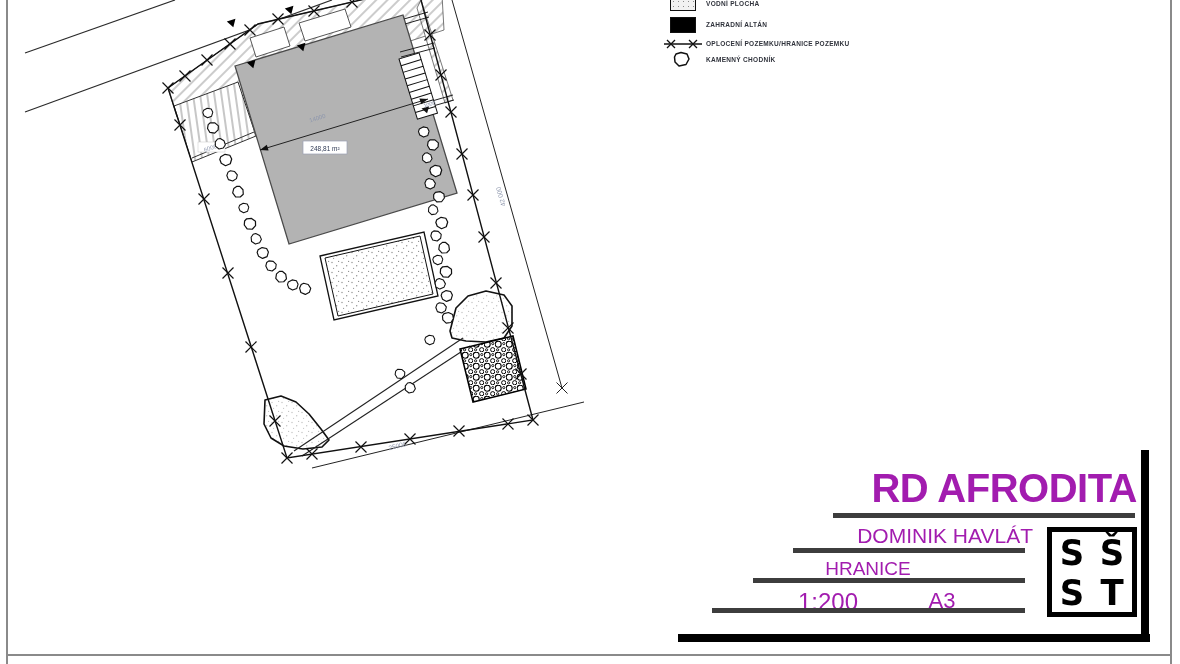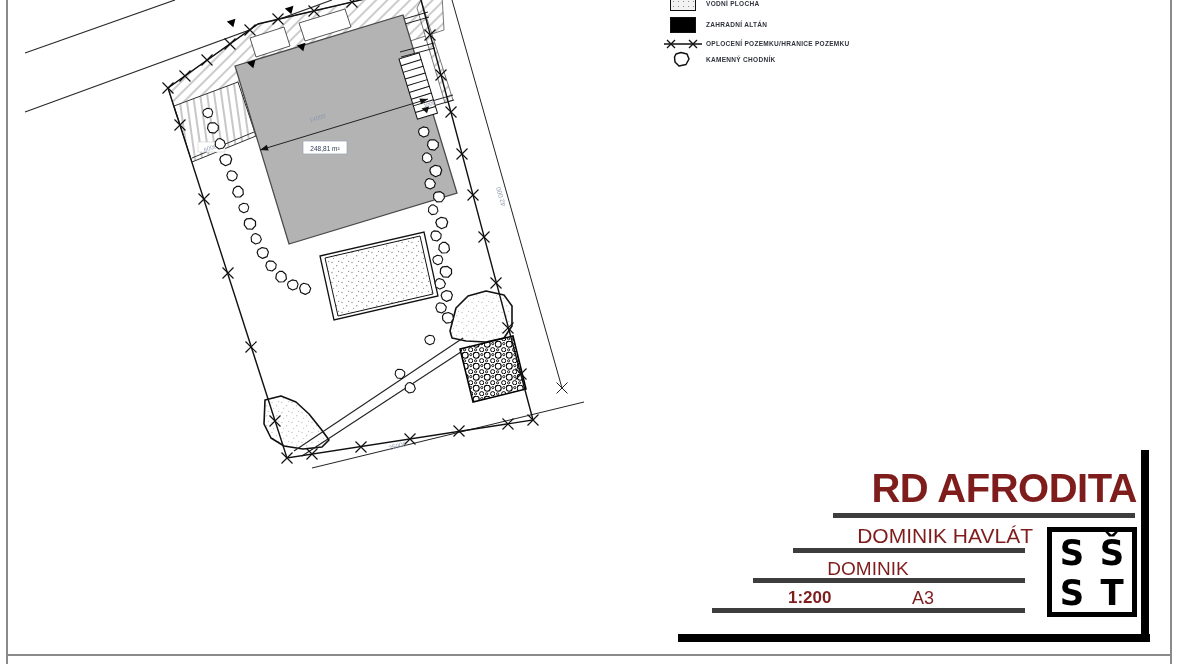--- a/index.html
+++ b/index.html
@@ -19,27 +19,27 @@
      background-size:5px 5px;}
   #leg-sw-gazebo{left:670px;top:17px;width:26px;height:16px;background:#000;}
   .leg-label{position:absolute;left:706px;font-size:6.5px;letter-spacing:.3px;
      color:#30333c;white-space:nowrap;font-weight:bold;}
   #leg-lb-0{top:0px;} #leg-lb-1{top:21px;} #leg-lb-2{top:40px;} #leg-lb-3{top:56px;}
   .leg-sym{position:absolute;}
   #leg-sym-fence{left:663px;top:38px;}
   #leg-sym-stone{left:672px;top:51px;}
 
   
-  .tb-text{position:absolute;color:#7f1d1d;white-space:nowrap;}
+  .tb-text{position:absolute;color:#a21caf;white-space:nowrap;}
   #tb-title{left:680px;top:466px;width:457px;text-align:right;
      font-size:40px;font-weight:bold;letter-spacing:-.5px;}
   #tb-author{left:833px;top:524px;width:200px;text-align:right;font-size:21px;}
   #tb-drawing{left:768px;top:558px;width:200px;text-align:center;font-size:19px;}
-  #tb-scale{left:788px;top:588px;width:80px;text-align:left;font-size:17px;font-weight:bold;}
-  #tb-paper{left:912px;top:588px;width:60px;text-align:left;font-size:18px;}
+  #tb-scale{left:788px;top:588px;width:80px;text-align:center;font-size:24px;}
+  #tb-paper{left:912px;top:588px;width:60px;text-align:center;font-size:22px;}
   .tb-bar{position:absolute;height:5px;background:#3d3d3d;}
   #tb-bar-1{left:833px;top:513px;width:302px;}
   #tb-bar-2{left:793px;top:548px;width:232px;}
   #tb-bar-3{left:753px;top:578px;width:272px;}
   #tb-bar-4{left:712px;top:608px;width:313px;}
   .logo{position:absolute;left:1047px;top:527px;width:80px;height:80px;
      border:5px solid #000;background:#fff;display:grid;
      grid-template-columns:1fr 1fr;grid-template-rows:1fr 1fr;}
   .logo span{display:flex;align-items:center;justify-content:center;
      font-family:"DejaVu Sans",sans-serif;font-weight:bold;font-size:34px;
@@ -272,21 +272,21 @@
     <span class="leg-label" id="leg-lb-3">KAMENNÝ CHODNÍK</span>
   </div>
 
   <div>
     <div class="tb-text" id="tb-title">RD AFRODITA</div>
     <div class="tb-bar" id="tb-bar-1"></div>
 
     <div class="tb-text" id="tb-author">DOMINIK HAVLÁT</div>
     <div class="tb-bar" id="tb-bar-2"></div>
 
-    <div class="tb-text" id="tb-drawing">DOMINIK</div>
+    <div class="tb-text" id="tb-drawing">HRANICE</div>
     <div class="tb-bar" id="tb-bar-3"></div>
 
     <div class="tb-text" id="tb-scale">1:200</div>
     <div class="tb-text" id="tb-paper">A3</div>
     <div class="tb-bar" id="tb-bar-4"></div>
 
     <div class="logo">
       <span>S</span>
       <span>Š</span>
       <span>S</span>

